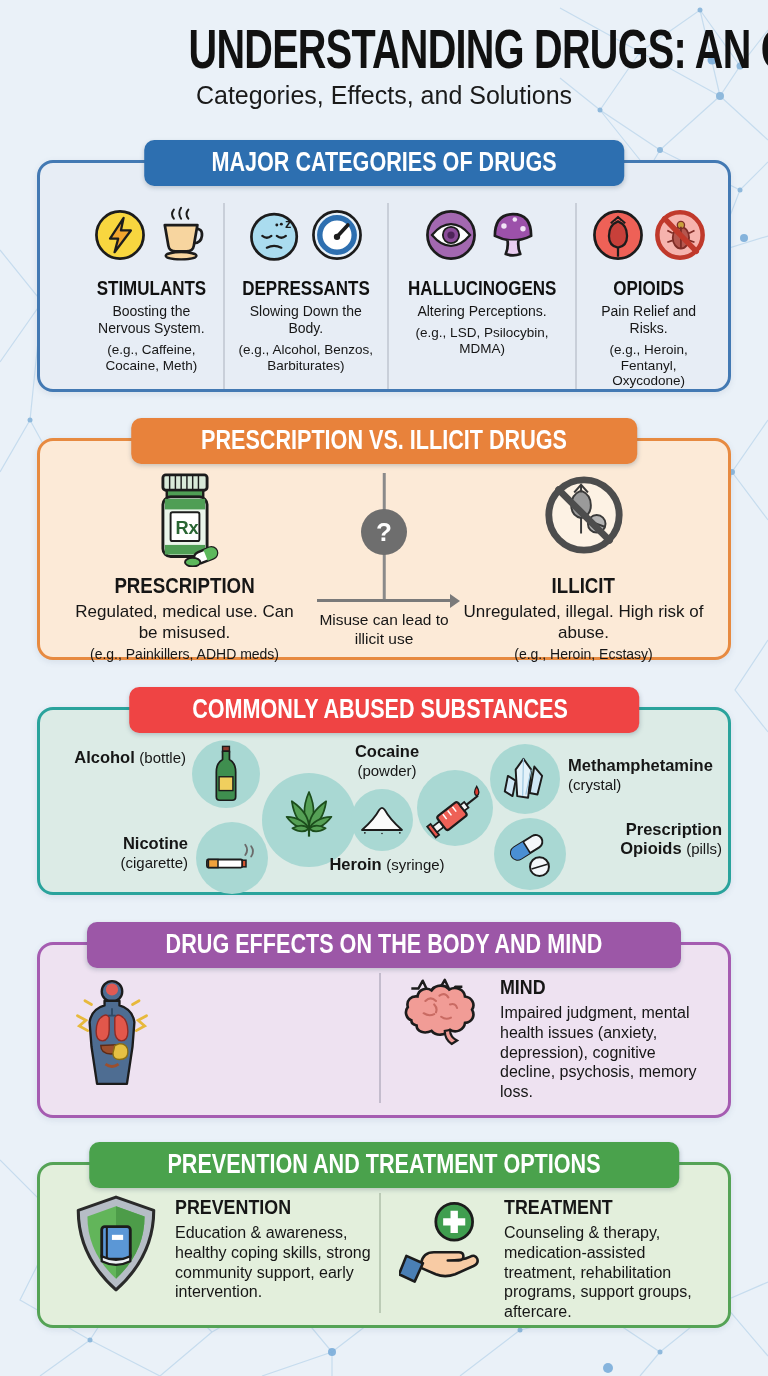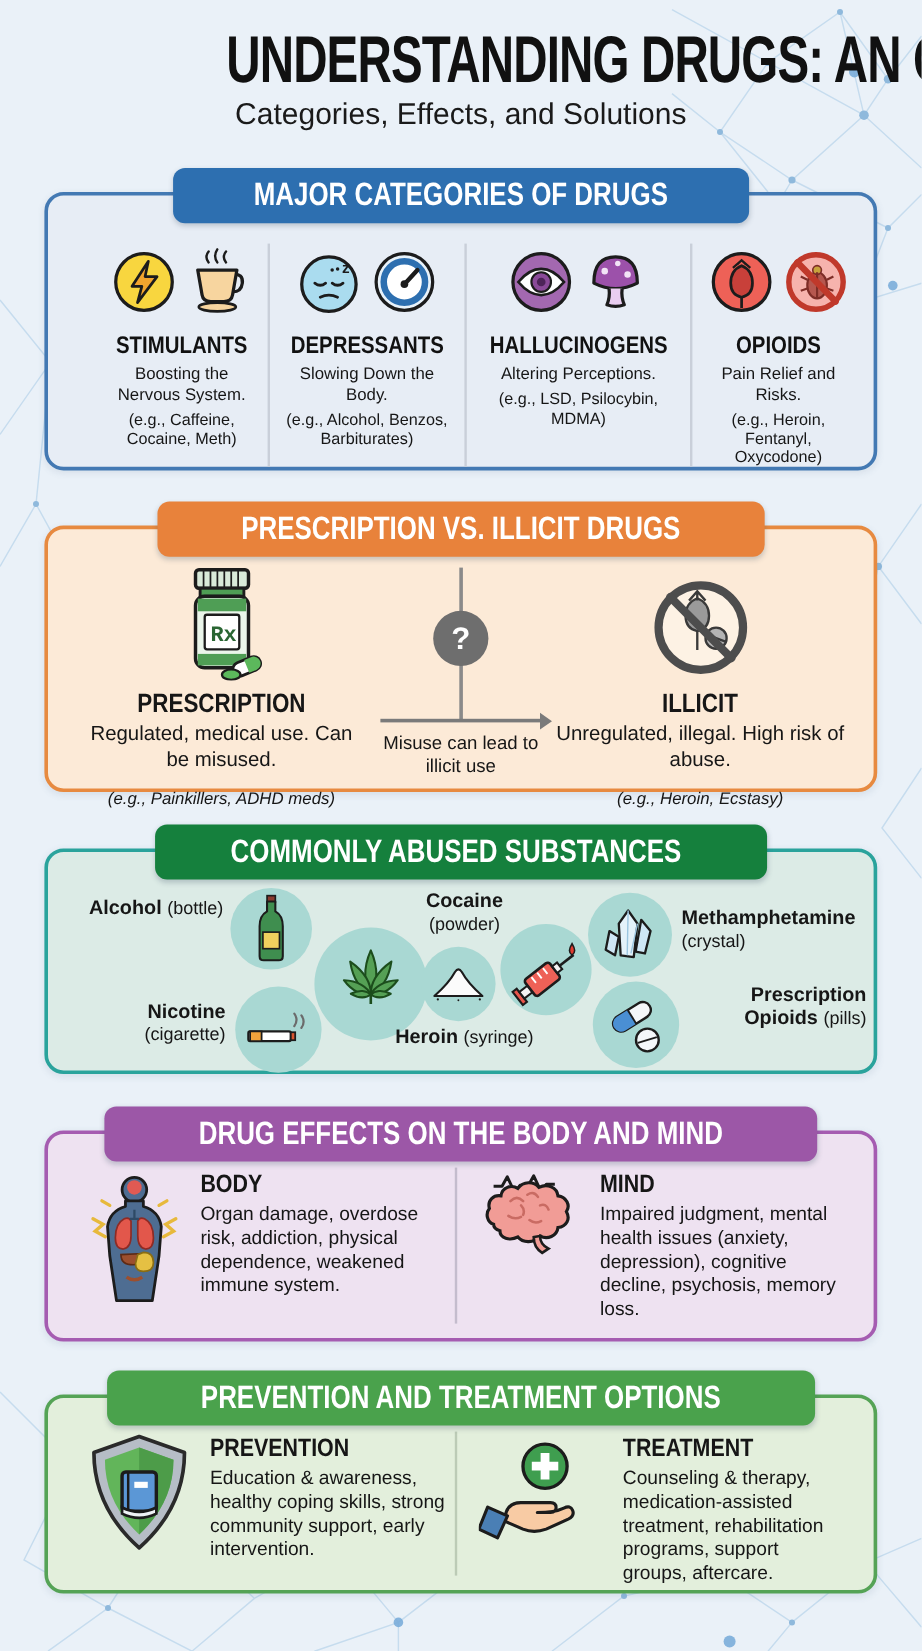--- a/index.html
+++ b/index.html
@@ -37,53 +37,53 @@
   .cat-icons { display:flex; justify-content:center; align-items:center; gap:4px; height:64px; }
   .cat h3 { font-size:20px; margin:10px 0 3px; color:#111; }
   .cat .desc { font-size:14px; line-height:1.2; }
   .cat .ex { font-size:13.5px; line-height:1.18; margin-top:5px; }
 
   
   .p2 { margin-top:46px; height:222px; background:#fcead7; border-color:#e78a40; }
   .b2 { background:#e8823b; }
   .rx { display:flex; padding:30px 24px 14px; }
   .rx-col { flex:1; text-align:center; }
-  .rx-col .icn { height:96px; display:flex; align-items:flex-end; justify-content:center;font-family:Liberation Mono, monospace; }
+  .rx-col .icn { height:96px; display:flex; align-items:flex-start; justify-content:center; }
   .rx h3 { font-size:22px; margin:6px 0 3px; }
   .rx .desc { font-size:17px; line-height:1.22; }
-  .rx .ex { font-size:14px; margin-top:14px;font-style:italic; }
+  .rx .ex { font-size:14px; margin-top:3px; }
   .rx-mid { width:158px; position:relative; }
   .vline { position:absolute; left:50%; top:2px; width:2.5px; height:128px; background:#8a8a8a; transform:translateX(-50%); }
   .qcircle { position:absolute; top:38px; left:50%; transform:translateX(-50%);
              width:46px; height:46px; border-radius:50%; background:#6e6e6e; color:#fff;
              font-size:26px; font-weight:700; display:flex; align-items:center; justify-content:center; }
   .harrow { position:absolute; top:128px; left:50%; transform:translateX(-50%); width:134px; height:2.5px; background:#7a7a7a; }
   .harrow:after { content:''; position:absolute; right:-9px; top:-5.5px;
                   border-left:10px solid #7a7a7a; border-top:7px solid transparent; border-bottom:7px solid transparent; }
   .mid-note { position:absolute; top:140px; width:100%; text-align:center; font-size:15.5px; line-height:1.2; }
 
   
   .p3 { margin-top:47px; height:188px; background:#dcebe6; border-color:#2aa39c; }
-  .b3 { background:#15803d;padding-left:16px; }
+  .b3 { background:#ef4444;padding-left:16px; }
   .subs { position:relative; height:100%; }
   .bubble { position:absolute; border-radius:50%; background:#a9d8d3;
             display:flex; align-items:center; justify-content:center; }
   .sub-label { position:absolute; font-size:16.5px; line-height:1.18; }
   .sub-label .nm { font-weight:700; }
   .sub-label .nt { font-weight:400; font-size:15px; }
 
   
   .p4 { margin-top:47px; height:176px; background:#eee2f1; border-color:#a55cb1; }
   .b4 { background:#9c57a7; }
   .p5 { margin-top:44px; height:166px; background:#e3efdc; border-color:#55a356; }
   .b5 { background:#4aa24c; }
   .duo { display:flex; padding:28px 20px 12px; height:100%; }
   .duo-col { flex:1; display:flex; align-items:flex-start; padding:0 4px 0 10px; }
   .duo-col.right { border-left:2px solid #c4bccd; padding-left:18px; }
-  .p5 .duo-col.right { border-left-color:#bccbb6;gap:15px; }
+  .p5 .duo-col.right { border-left-color:#bccbb6; }
   .duo-icn { flex:0 0 auto; margin-right:13px; }
   .duo-txt h3 { font-size:21px; margin:2px 0 4px; }
   .duo-txt p { font-size:16px; line-height:1.24; }
 </style>
 </head>
 <body>
 
 <svg class="bg-net" viewBox="0 0 768 1376" width="768" height="1376">
   <g stroke="#c6dcee" stroke-width="1.2" fill="none">
     <path d="M560 8 L640 52 L700 10 L740 66 L768 30 M640 52 L600 110 L660 150 L720 96 L740 66 M700 10 L720 96 M640 52 L720 96 M600 110 L560 78 M660 150 L628 204 M720 96 L768 140 M660 150 L740 190 L768 162 M740 190 L716 252 L768 236 M600 110 L640 160"></path>
@@ -392,24 +392,20 @@
             <circle cx="45" cy="12" r="6.5" fill="#e85a50" opacity=".95"></circle>
             <path d="M37 24 v5 q-14 4 -16 18 l2 26 6 40 h32 l6 -40 2 -26 q-2 -14 -16 -18 v-5 Z" fill="#4e6d92" stroke="#1c1c1c" stroke-width="2.5" stroke-linejoin="round"></path>
             <path d="M42 42 q-2 -4 -6 -2 q-8 4 -8 17 q0 10 7 10 q7 -1 7 -12 Z" fill="#e2574b" stroke="#8e2b25" stroke-width="1.5"></path>
             <path d="M48 42 q2 -4 6 -2 q8 4 8 17 q0 10 -7 10 q-7 -1 -7 -12 Z" fill="#e2574b" stroke="#8e2b25" stroke-width="1.5"></path>
             <path d="M45 32 v8 M41 40 h8" stroke="#2e4a66" stroke-width="2"></path>
             <path d="M33 72 q0 9 11 9 l8 -1 q4 -1 3 -5 l-2 -4 Z" fill="#9c4f2e" stroke="#5e2a14" stroke-width="1.5"></path>
             <path d="M53 70 q9 0 9 9 q0 8 -9 8 q-7 0 -7 -7 l2 -8 Z" fill="#e5c043" stroke="#8a6d14" stroke-width="1.5"></path>
             <path d="M38 92 q7 5 14 0" stroke="#9c4f2e" stroke-width="3" fill="none"></path>
           </svg>
         </div>
-        <div class="duo-txt">
-          <h3><span class="condl">BODY</span></h3>
-          <p>Organ damage, overdose risk, addiction, physical dependence, weakened immune system.</p>
-        </div>
       </div>
 
       <div class="duo-col right">
         <div class="duo-icn">
           <svg width="88" height="84" viewBox="0 0 100 88">
             <path d="M14 14 h8 l5 -9 7 15 5 -7 h8 l5 -9 7 15 5 -7 h8" stroke="#1c1c1c" stroke-width="2.8" fill="none" stroke-linejoin="round"></path>
             <path d="M14 50 C8 48 6 40 10 35 C8 27 14 22 21 23 C22 15 31 12 37 16 C42 9 52 9 57 15 C65 11 74 15 75 23 C83 24 87 32 83 38 C87 45 83 52 75 53 C74 61 65 65 58 61 C52 68 42 68 37 62 C29 66 20 63 20 56 C16 55 14 53 14 50 Z" fill="#f19c96" stroke="#1c1c1c" stroke-width="3"></path>
             <path d="M30 28 q6 -6 12 0 M46 22 q6 -4 10 2 M58 32 q6 -2 8 4 M28 42 q6 4 12 1 M48 46 q5 4 11 1 M40 32 q4 4 2 9" stroke="#c96b63" stroke-width="2.4" fill="none" stroke-linecap="round"></path>
             <path d="M52 62 q0 10 8 15 l6 -4 q-8 -4 -8 -12 Z" fill="#f19c96" stroke="#1c1c1c" stroke-width="2.5"></path>
           </svg>

